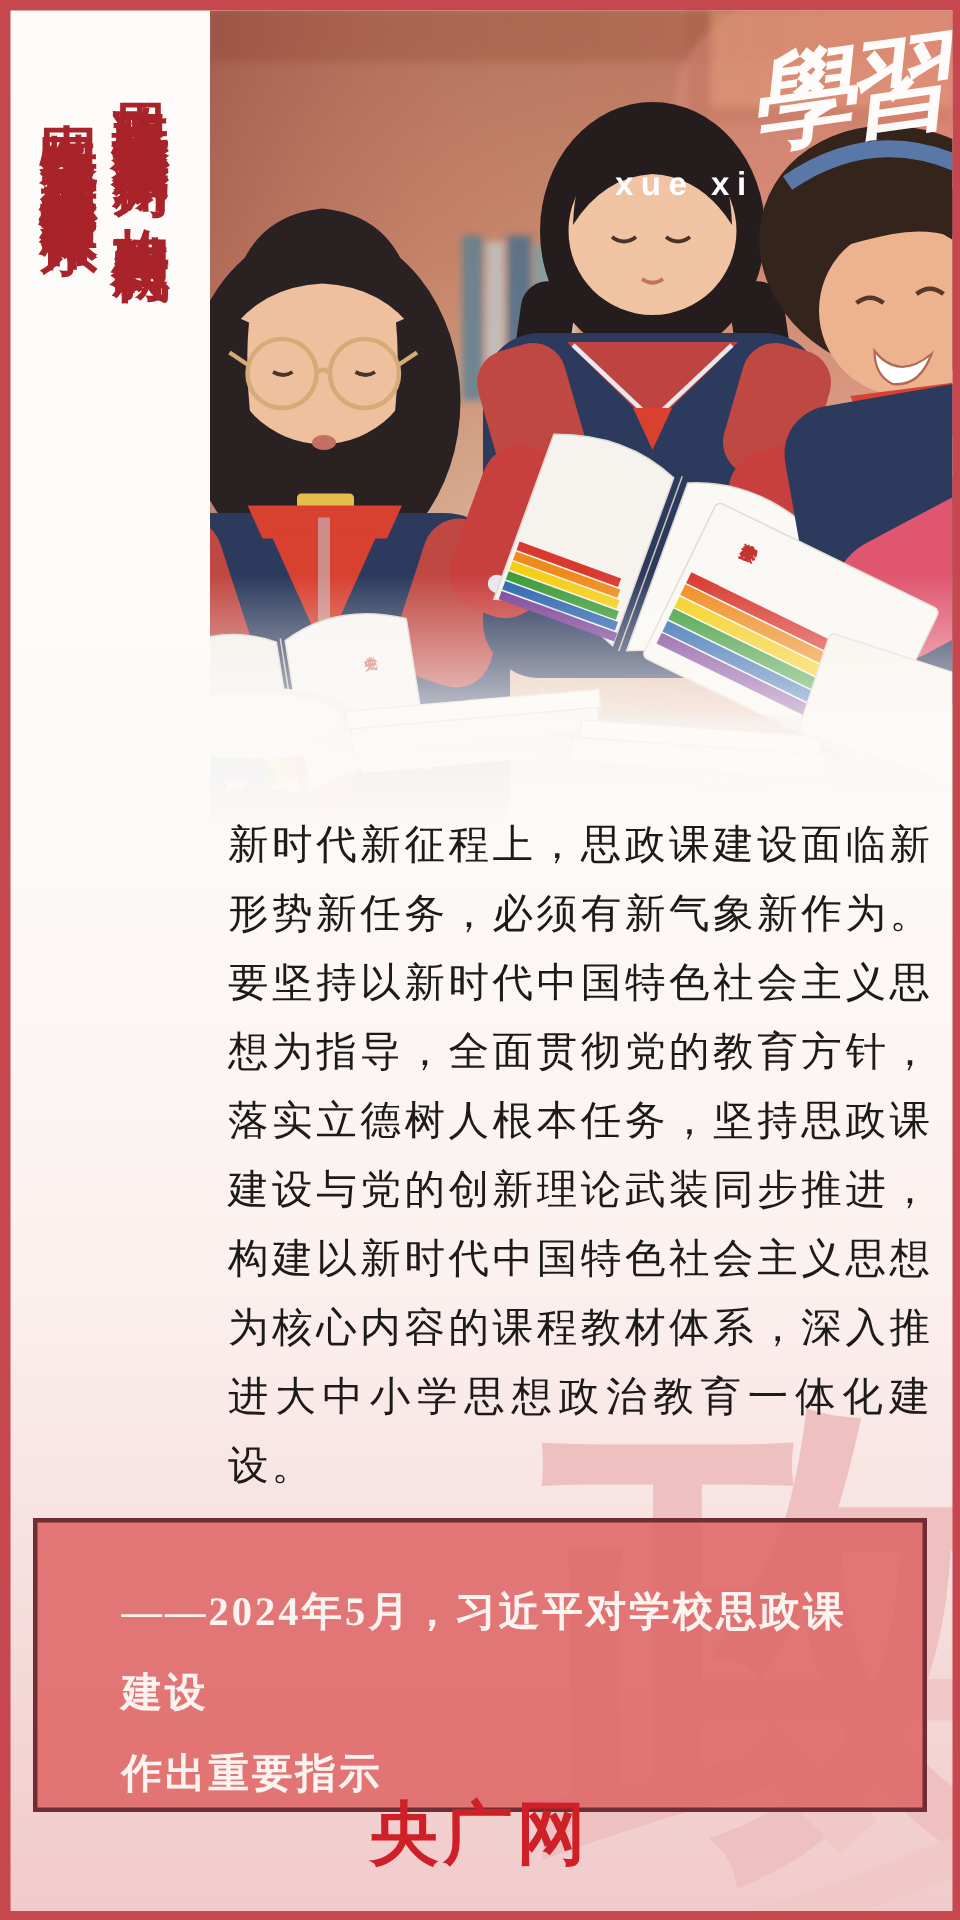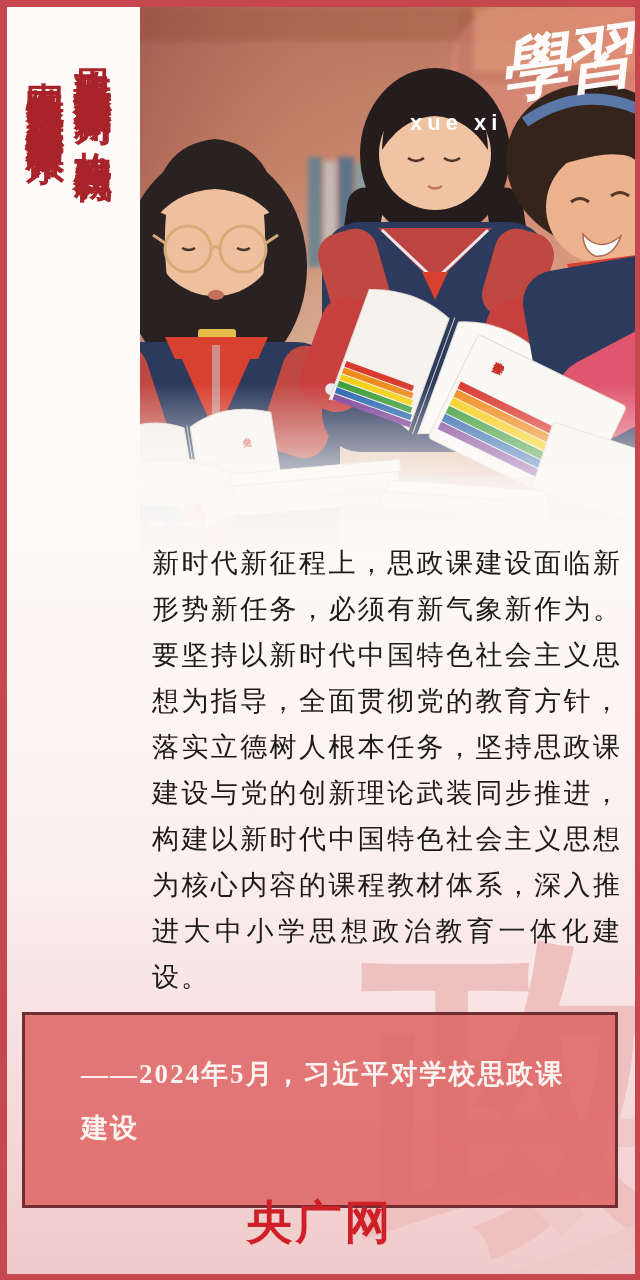--- a/index.html
+++ b/index.html
@@ -253,20 +253,21 @@
 
   <div class="headline">
     <span class="col1">思政课建设必须有新气象新作为　构建以新时代</span>
     <span class="col2">中国特色社会主义思想为核心内容的课程教材体系</span>
   </div>
 
   <div class="body-text">新时代新征程上，思政课建设面临新形势新任务，必须有新气象新作为。要坚持以新时代中国特色社会主义思想为指导，全面贯彻党的教育方针，落实立德树人根本任务，坚持思政课建设与党的创新理论武装同步推进，构建以新时代中国特色社会主义思想为核心内容的课程教材体系，深入推进大中小学思想政治教育一体化建设。</div>
 
   <div class="quote-box">
     <div>——2024年5月，习近平对学校思政课建设</div>
+    <div>作出重要指示</div>
   </div>
 
   <div class="footer-brand">央广网</div>
 
   <div class="frame frame-top"></div>
   <div class="frame frame-left"></div>
   <div class="frame frame-right"></div>
   <div class="frame frame-bottom"></div>
 </div>
 

